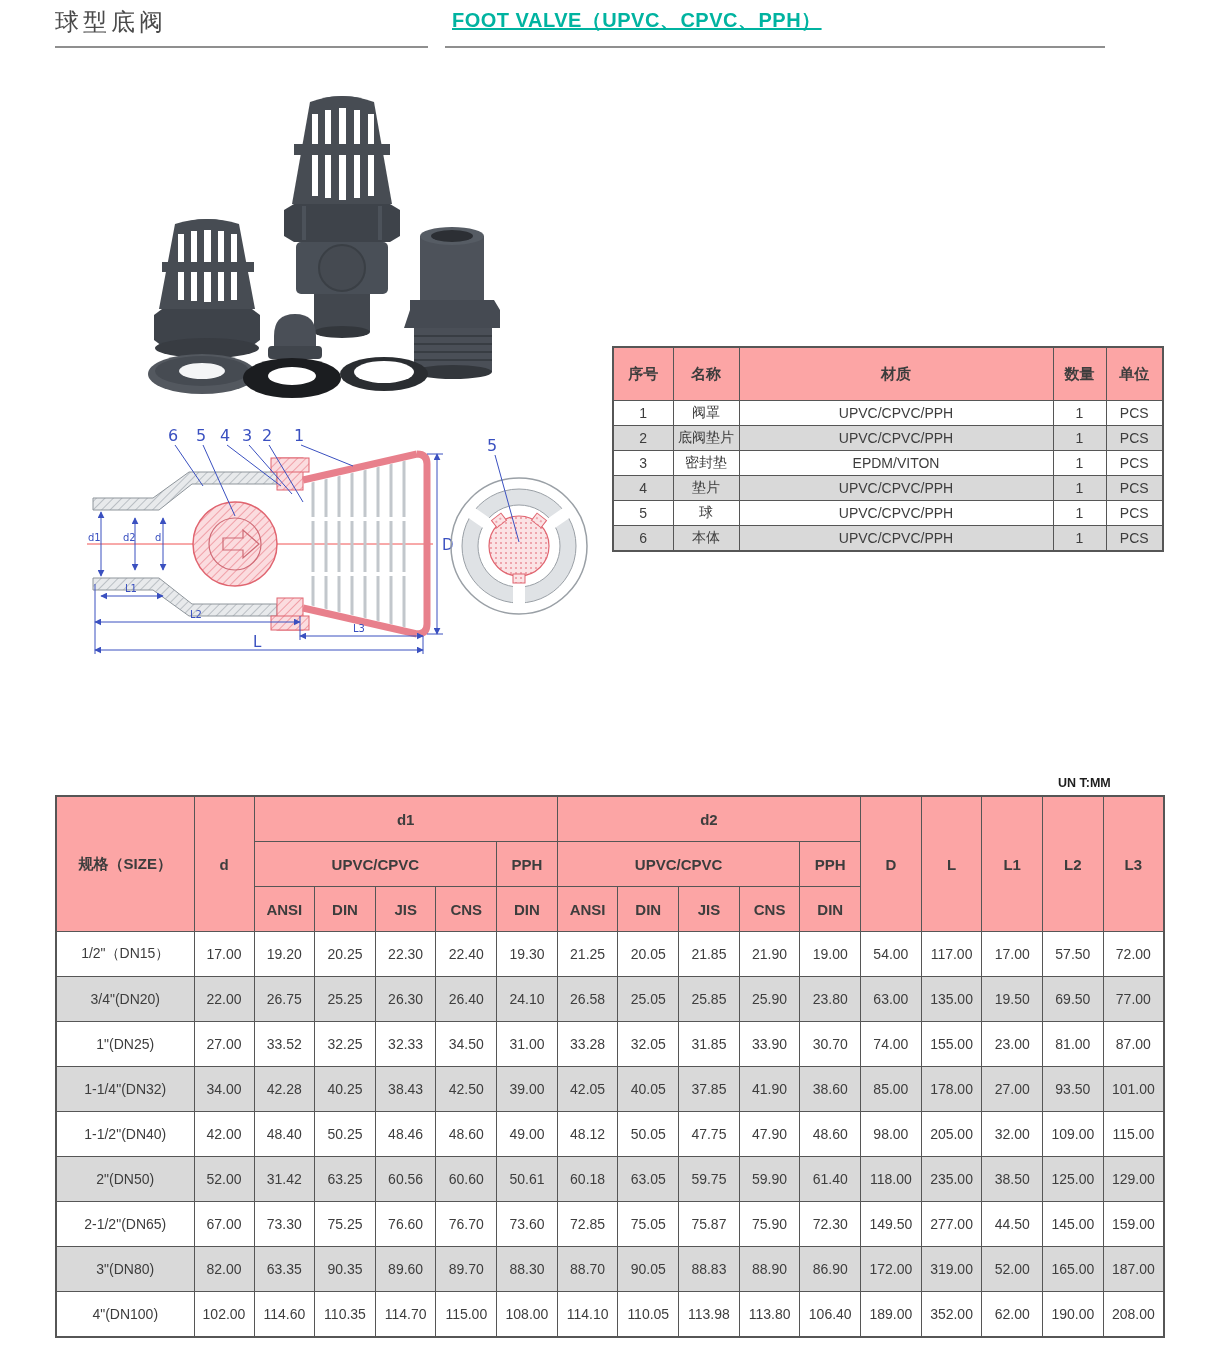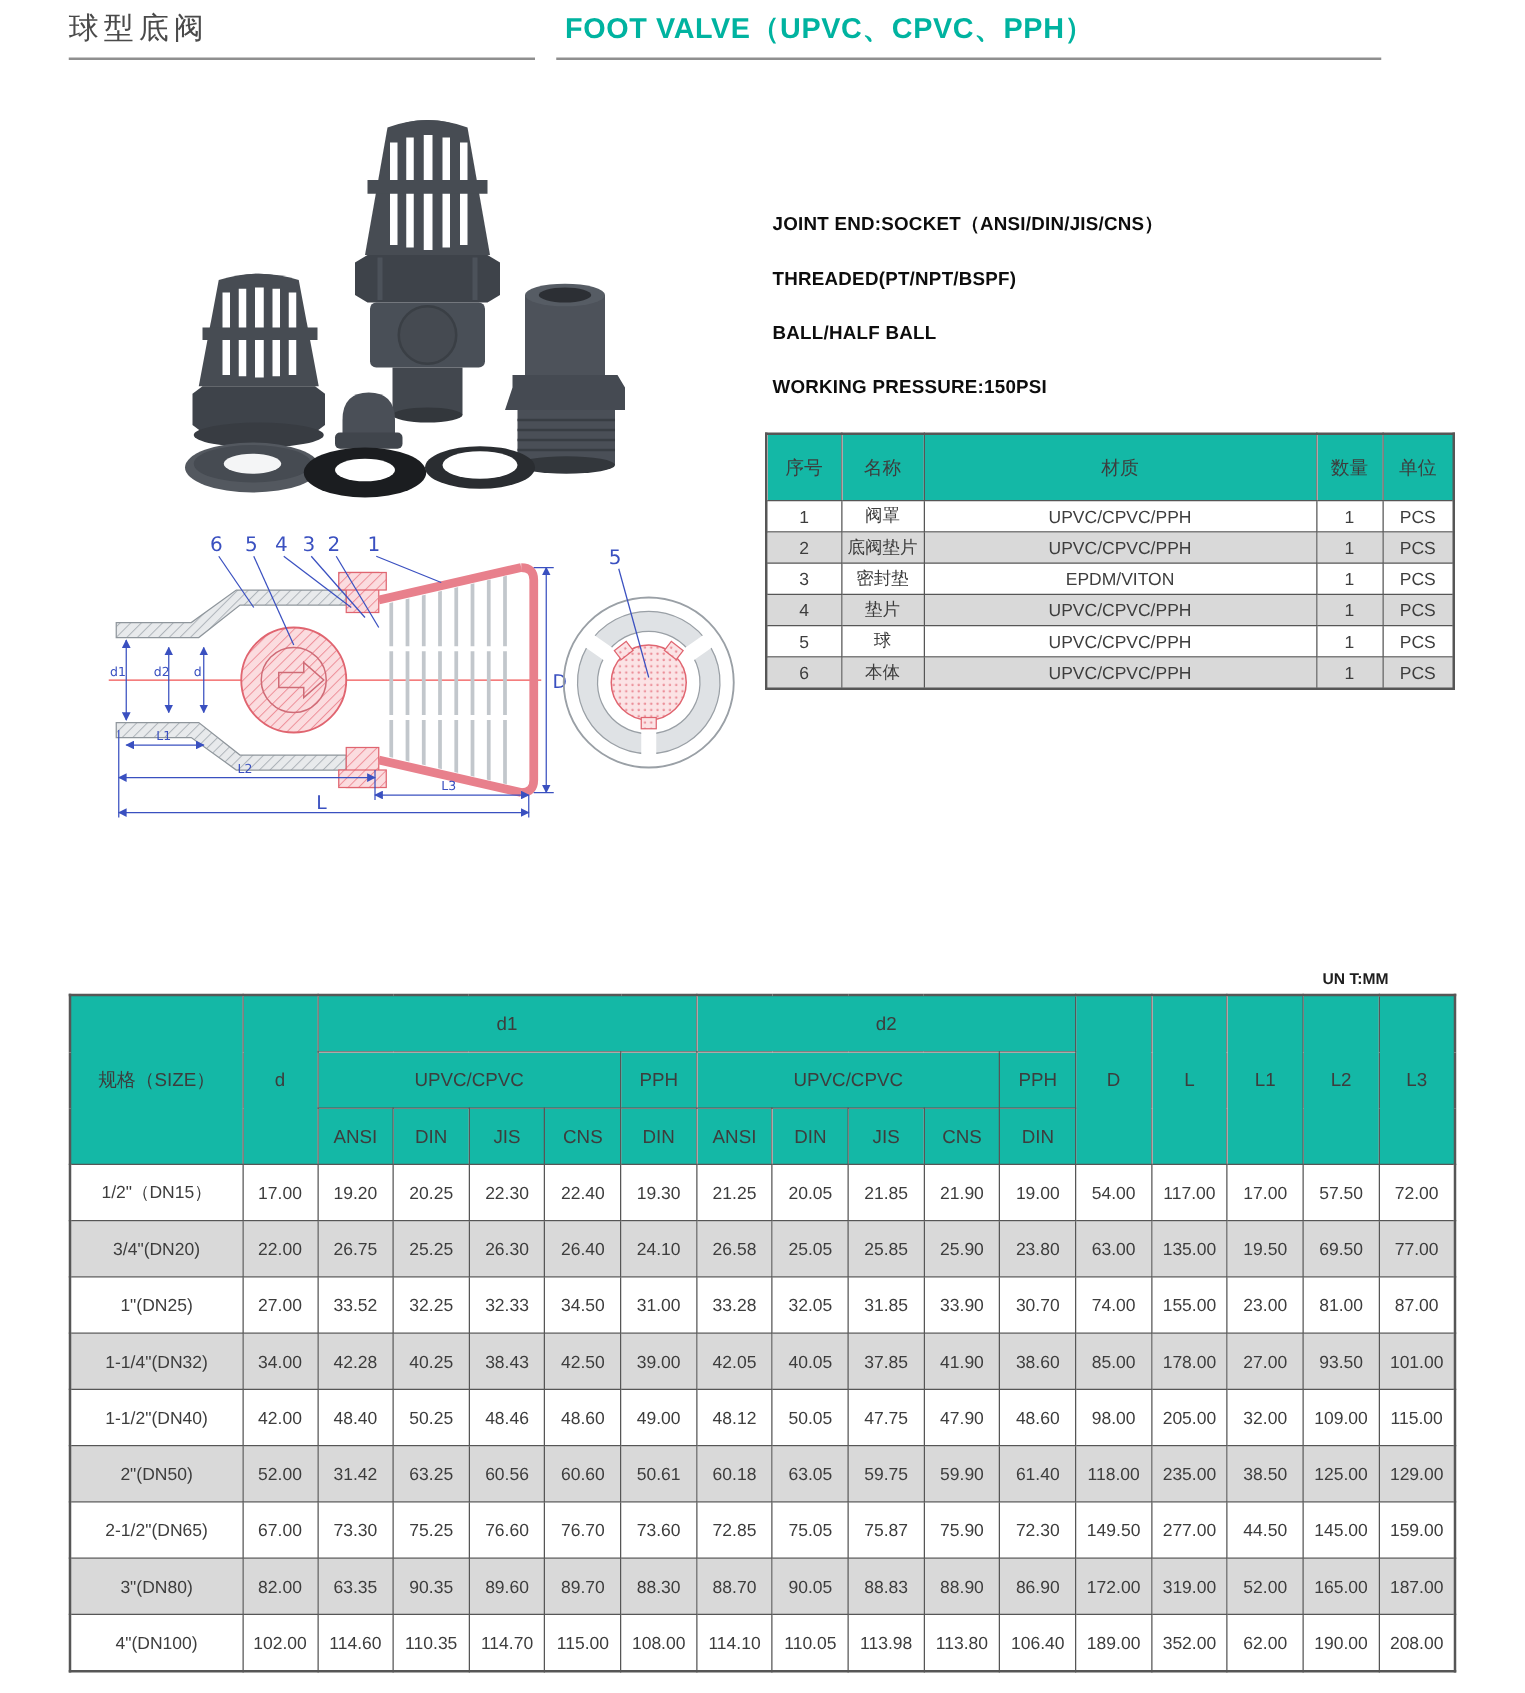--- a/index.html
+++ b/index.html
@@ -1,39 +1,39 @@
 <!DOCTYPE html>
 <html><head>
 <meta charset="utf-8">
 <style>
   html,body{margin:0;padding:0;background:#ffffff;}
   body{width:1220px;height:1354px;position:relative;font-family:"Liberation Sans",sans-serif;overflow:hidden;}
   .page{position:absolute;inset:0;background:#fff;}
 
   
   .title-cn{position:absolute;left:55px;top:6px;font-size:24px;font-weight:normal;color:#4a4a4a;letter-spacing:4px;}
-  .title-en{position:absolute;left:452px;top:7px;font-size:23px;font-weight:bold;color:#00b3a0;letter-spacing:0.5px;}
+  .title-en{position:absolute;left:452px;top:7px;font-size:20px;font-weight:bold;color:#00b3a0;letter-spacing:0.5px;text-decoration:underline;}
   .rule{position:absolute;height:2px;background:#8f8f8f;}
   .rule-left{left:55px;top:46px;width:373px;}
   .rule-right{left:445px;top:46px;width:660px;}
 
   
   .photo-svg{position:absolute;left:62px;top:84px;}
   .drawing-svg{position:absolute;left:85px;top:424px;}
   .drawing-svg text{font-family:"DejaVu Sans",sans-serif;fill:#3a50c0;}
 
   
   .specs{position:absolute;left:618px;top:170px;list-style:none;margin:0;padding:0;}
   .specs li{font-size:15px;font-weight:bold;color:#0d0d0d;margin-bottom:26px;letter-spacing:0.2px;}
   .specs li.gap{margin-top:12px;}
 
   
   table{border-collapse:collapse;table-layout:fixed;}
   th,td{border:1px solid #565656;text-align:center;vertical-align:middle;color:#3d3d3d;overflow:hidden;white-space:nowrap;}
-  th{background:#14b8a6;font-weight:normal;margin-top:48px;}
+  th{background:#fca5a5;font-weight:bold;margin-top:48px;}
   tr.alt td{background:#d9d9d9;}
 
   
   .parts-table{position:absolute;left:612px;top:346px;width:552px;border:2px solid #565656;}
   .parts-table th{font-size:15px;height:50px;}
   .parts-table td{font-size:14px;height:22px;}
 
   
   .unit-note{position:absolute;left:1058px;top:776px;font-size:12.5px;font-weight:bold;color:#1e1e1e;text-align:center;}
   .dim-table{position:absolute;left:55px;top:795px;width:1110px;border:2px solid #565656;}
@@ -239,26 +239,20 @@
       <g fill="url(#dotPink)" stroke="#e06570" stroke-width="1">
         <rect x="-6" y="-37" width="12" height="9" transform="rotate(-38)"></rect>
         <rect x="-6" y="-37" width="12" height="9" transform="rotate(38)"></rect>
         <rect x="-6" y="28" width="12" height="9"></rect>
       </g>
       <text x="-27" y="-95" font-size="16" text-anchor="middle">5</text>
       <line x1="-24" y1="-91" x2="0" y2="-4" stroke="#3a50c0" stroke-width="1"></line>
     </g>
   </svg>
 
-  <ul class="specs">
-    <li>JOINT END:SOCKET（ANSI/DIN/JIS/CNS）</li>
-    <li>THREADED(PT/NPT/BSPF)</li>
-    <li>BALL/HALF BALL</li>
-    <li class="gap">WORKING PRESSURE:150PSI</li>
-  </ul>
 
   <table class="parts-table">
     <colgroup>
       <col style="width:60px">
         <col style="width:66px">
         <col style="width:314px">
         <col style="width:53px">
         <col>
     </colgroup>
     <thead>

